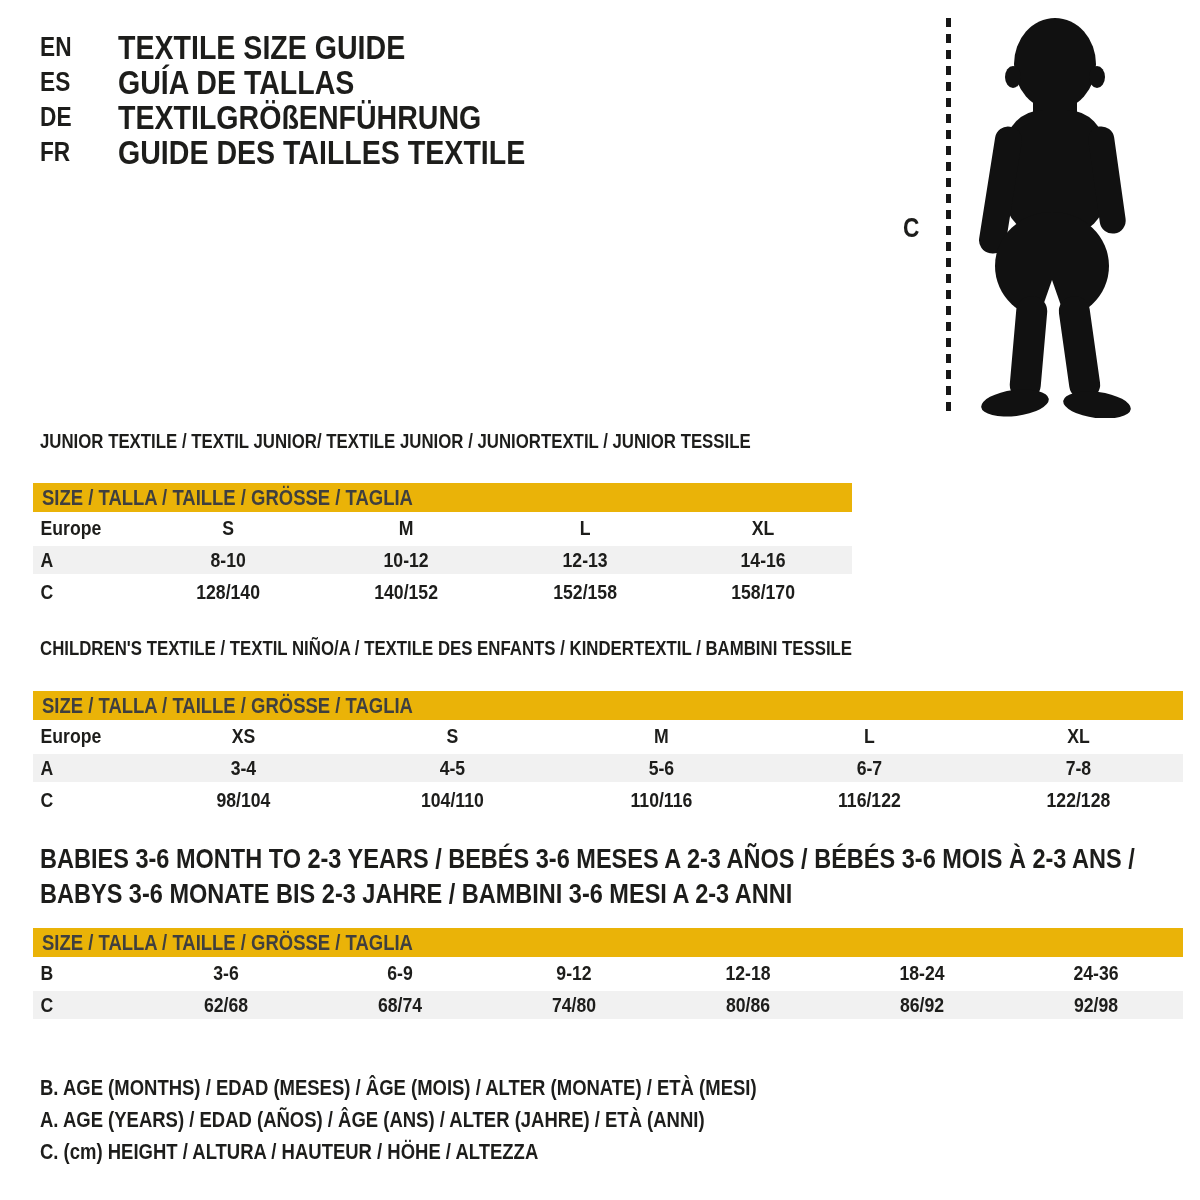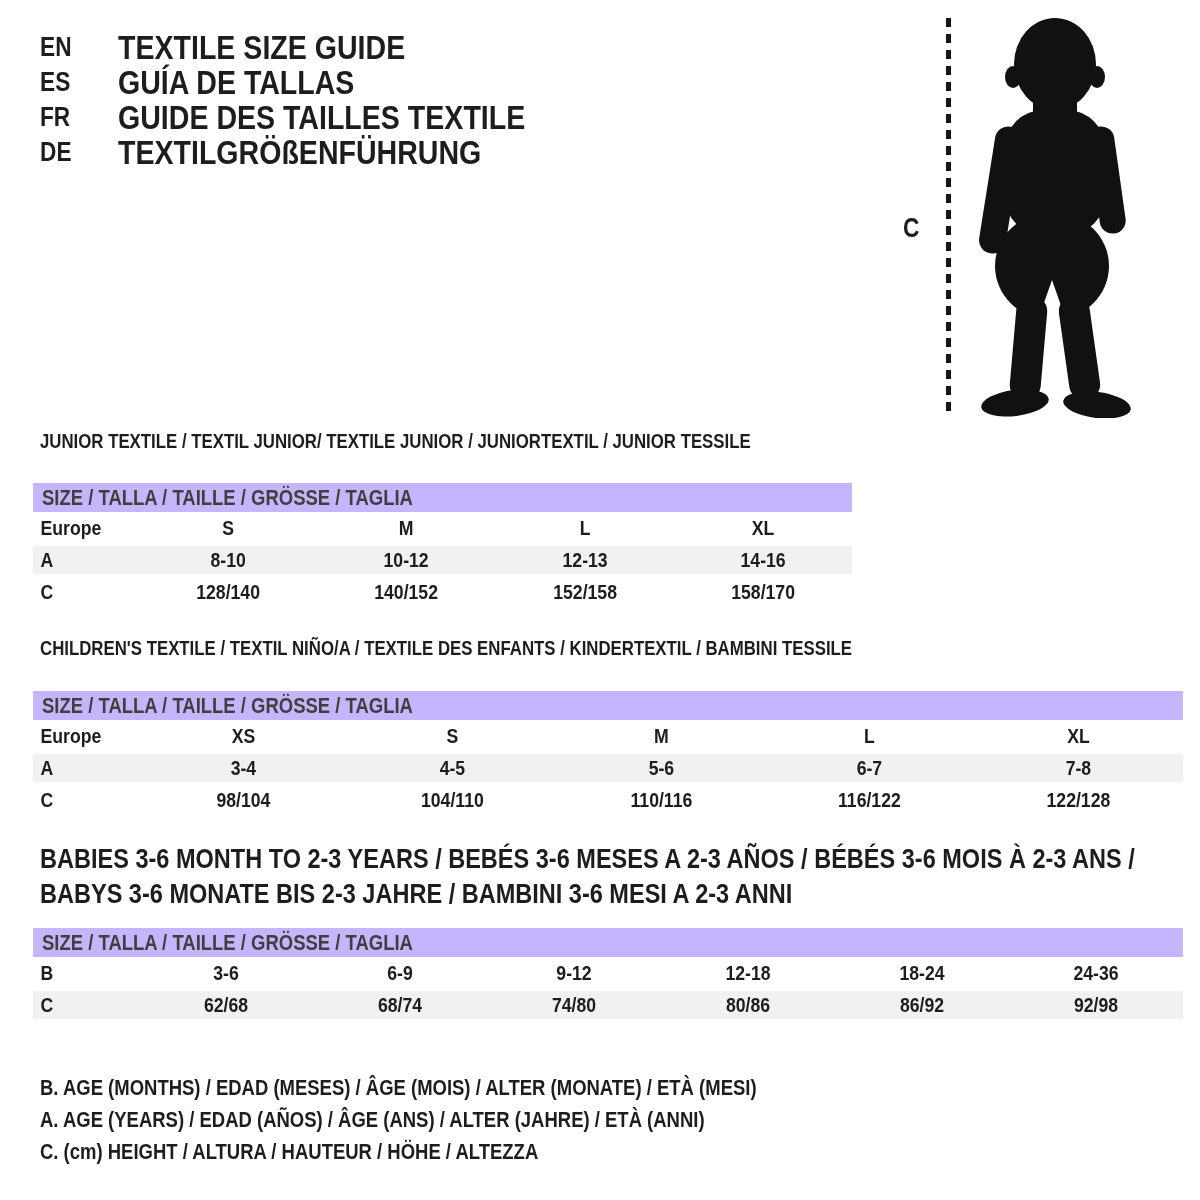--- a/index.html
+++ b/index.html
@@ -27,21 +27,21 @@
   }
   .fig-label { left: 903px; top: 213px; font-size: 27px; }
   .silhouette { left: 963px; top: 14px; }
 
   
   .sec-title { font-size: 20px; }
   .babies-title-line { height: 35px; line-height: 35px; font-size: 28px; }
 
   
   .sizebar {
-    background: #c4b5fd;
+    background: #eab308;
     height: 29px;
     display: flex; align-items: center;
     padding-left: 9px;
     box-sizing: border-box;
   }
   .sizebar .cx { font-size: 22px; color: #3f3f3f; font-weight: 700; }
 
   
   .trow { display: grid; height: 32px; align-items: center; }
   .trow.shade { background: #f1f1f1; border-top: 2px solid #ffffff; border-bottom: 2px solid #ffffff; box-sizing: border-box; }
@@ -61,26 +61,26 @@
 <div class="abs lang-list t">
   <div class="lang-row">
     <div class="lang-code"><span class="cx">EN</span></div>
     <div class="lang-text"><span class="cx">TEXTILE SIZE GUIDE</span></div>
   </div>
   <div class="lang-row">
     <div class="lang-code"><span class="cx">ES</span></div>
     <div class="lang-text"><span class="cx">GUÍA DE TALLAS</span></div>
   </div>
   <div class="lang-row">
+    <div class="lang-code"><span class="cx">DE</span></div>
+    <div class="lang-text"><span class="cx">TEXTILGRÖßENFÜHRUNG</span></div>
+  </div>
+  <div class="lang-row">
     <div class="lang-code"><span class="cx">FR</span></div>
     <div class="lang-text"><span class="cx">GUIDE DES TAILLES TEXTILE</span></div>
-  </div>
-  <div class="lang-row">
-    <div class="lang-code"><span class="cx">DE</span></div>
-    <div class="lang-text"><span class="cx">TEXTILGRÖßENFÜHRUNG</span></div>
   </div>
 </div>
 
 <div class="abs dash-line"></div>
 <div class="abs fig-label t"><span class="cx">C</span></div>
 
 <div class="abs silhouette">
   <svg width="175" height="404" viewBox="0 0 175 404">
     <g fill="#111111">
       <ellipse cx="92" cy="50" rx="41" ry="46"></ellipse>

